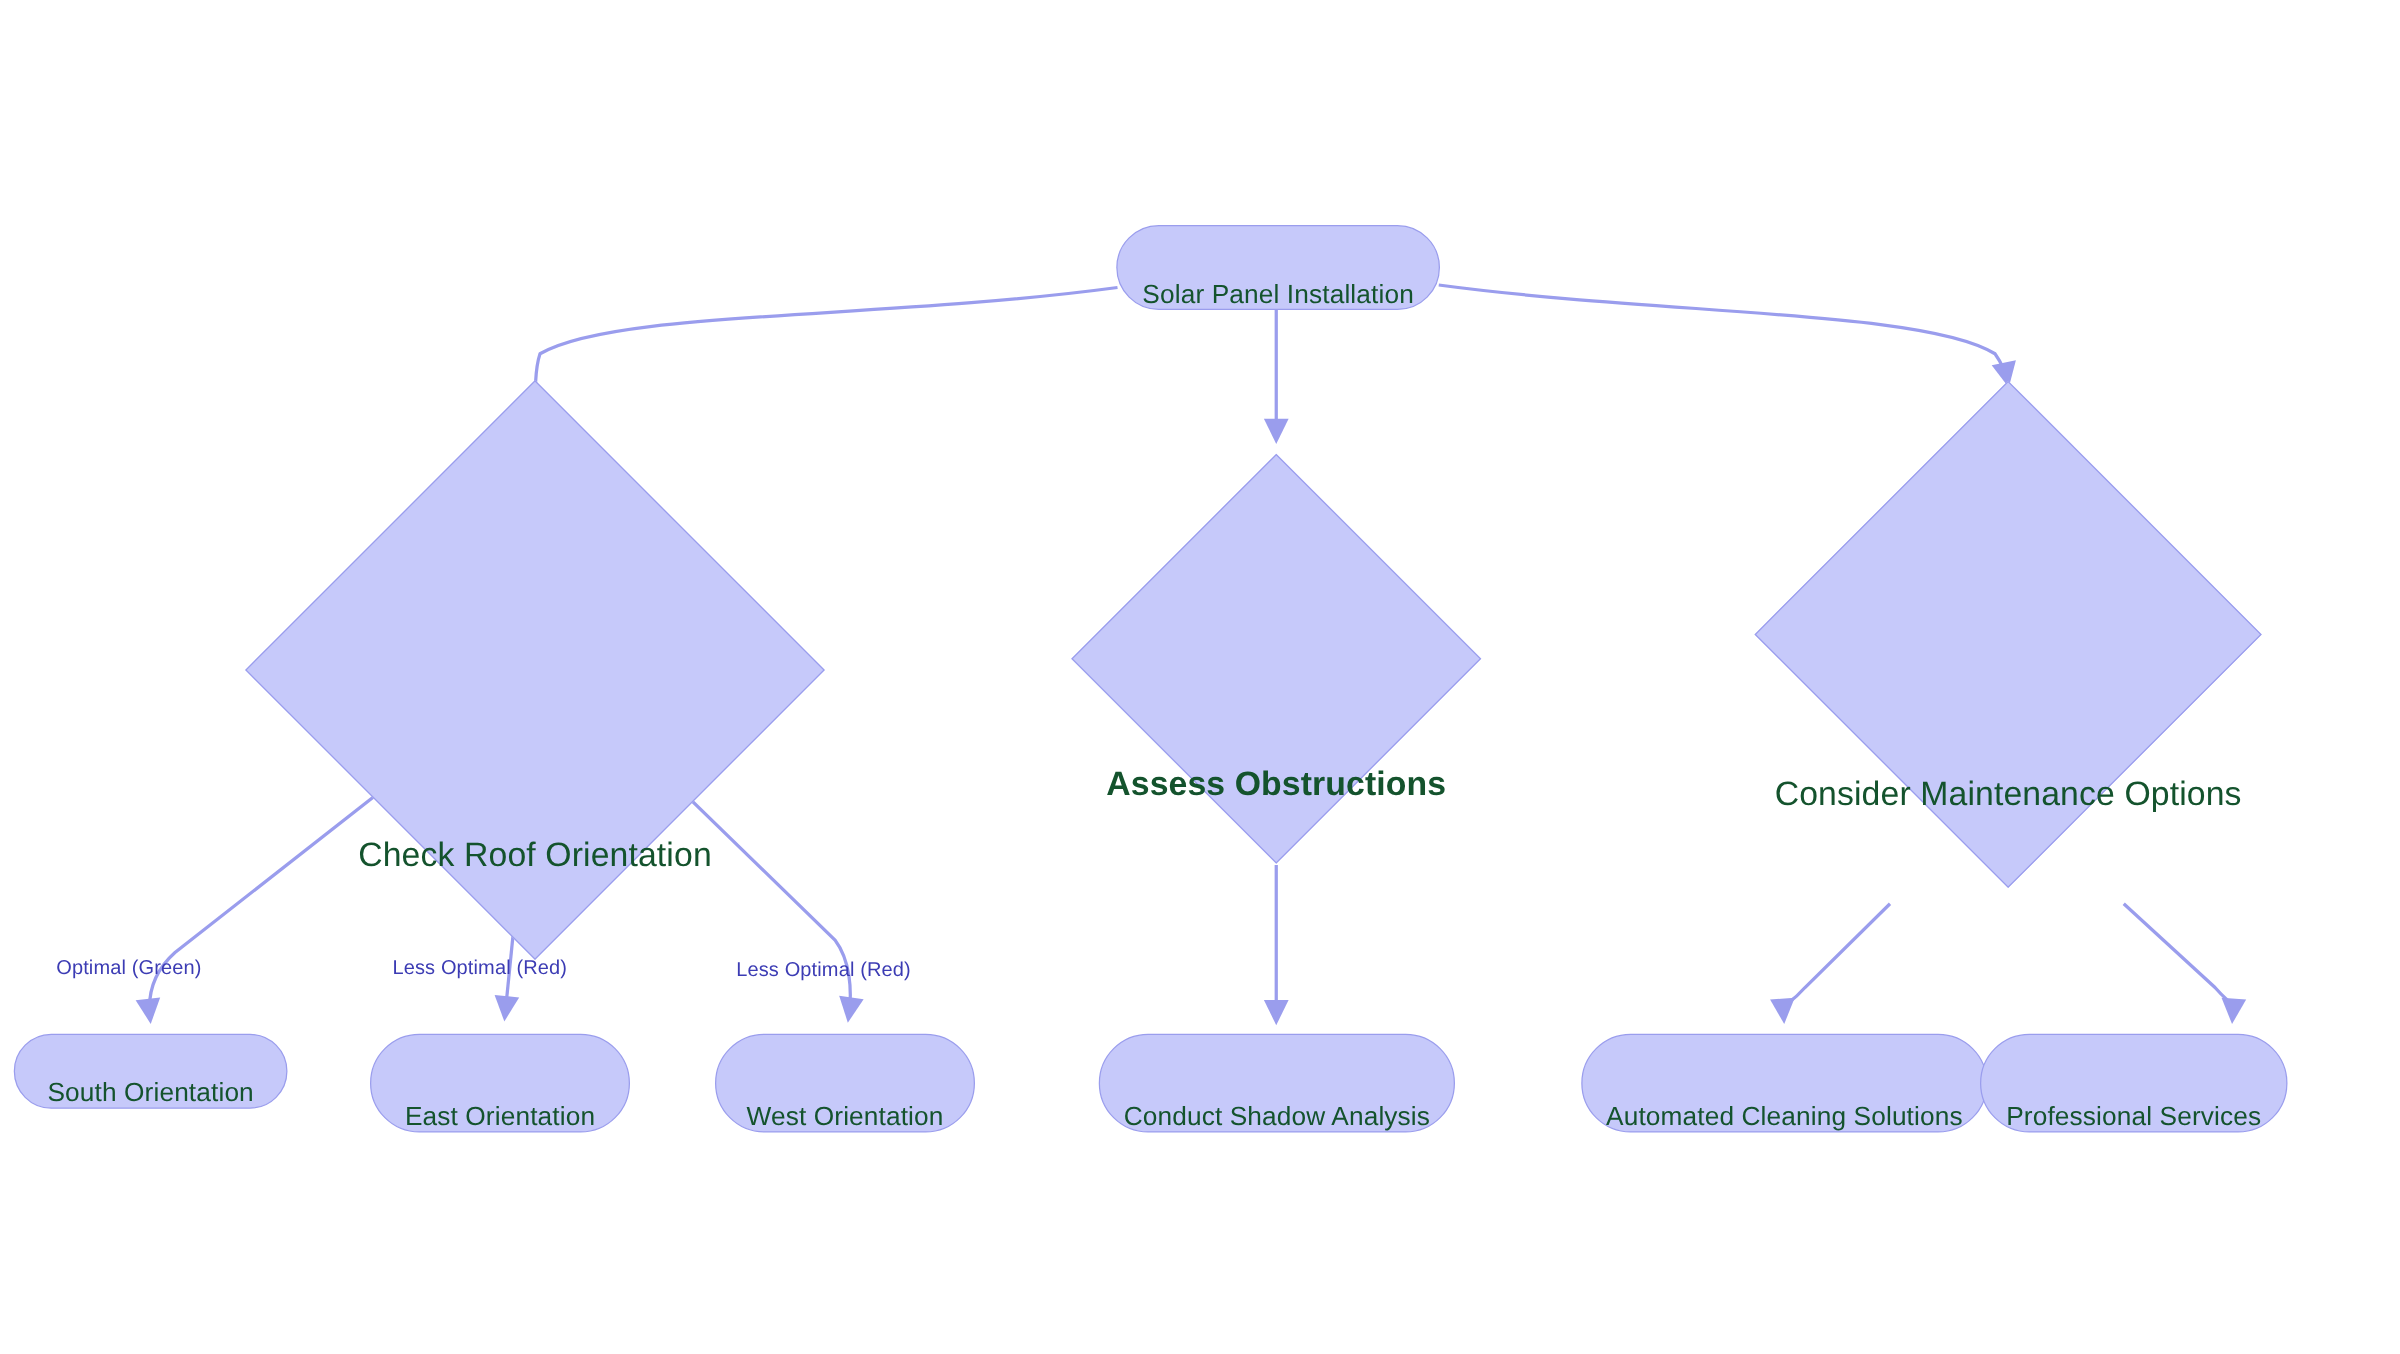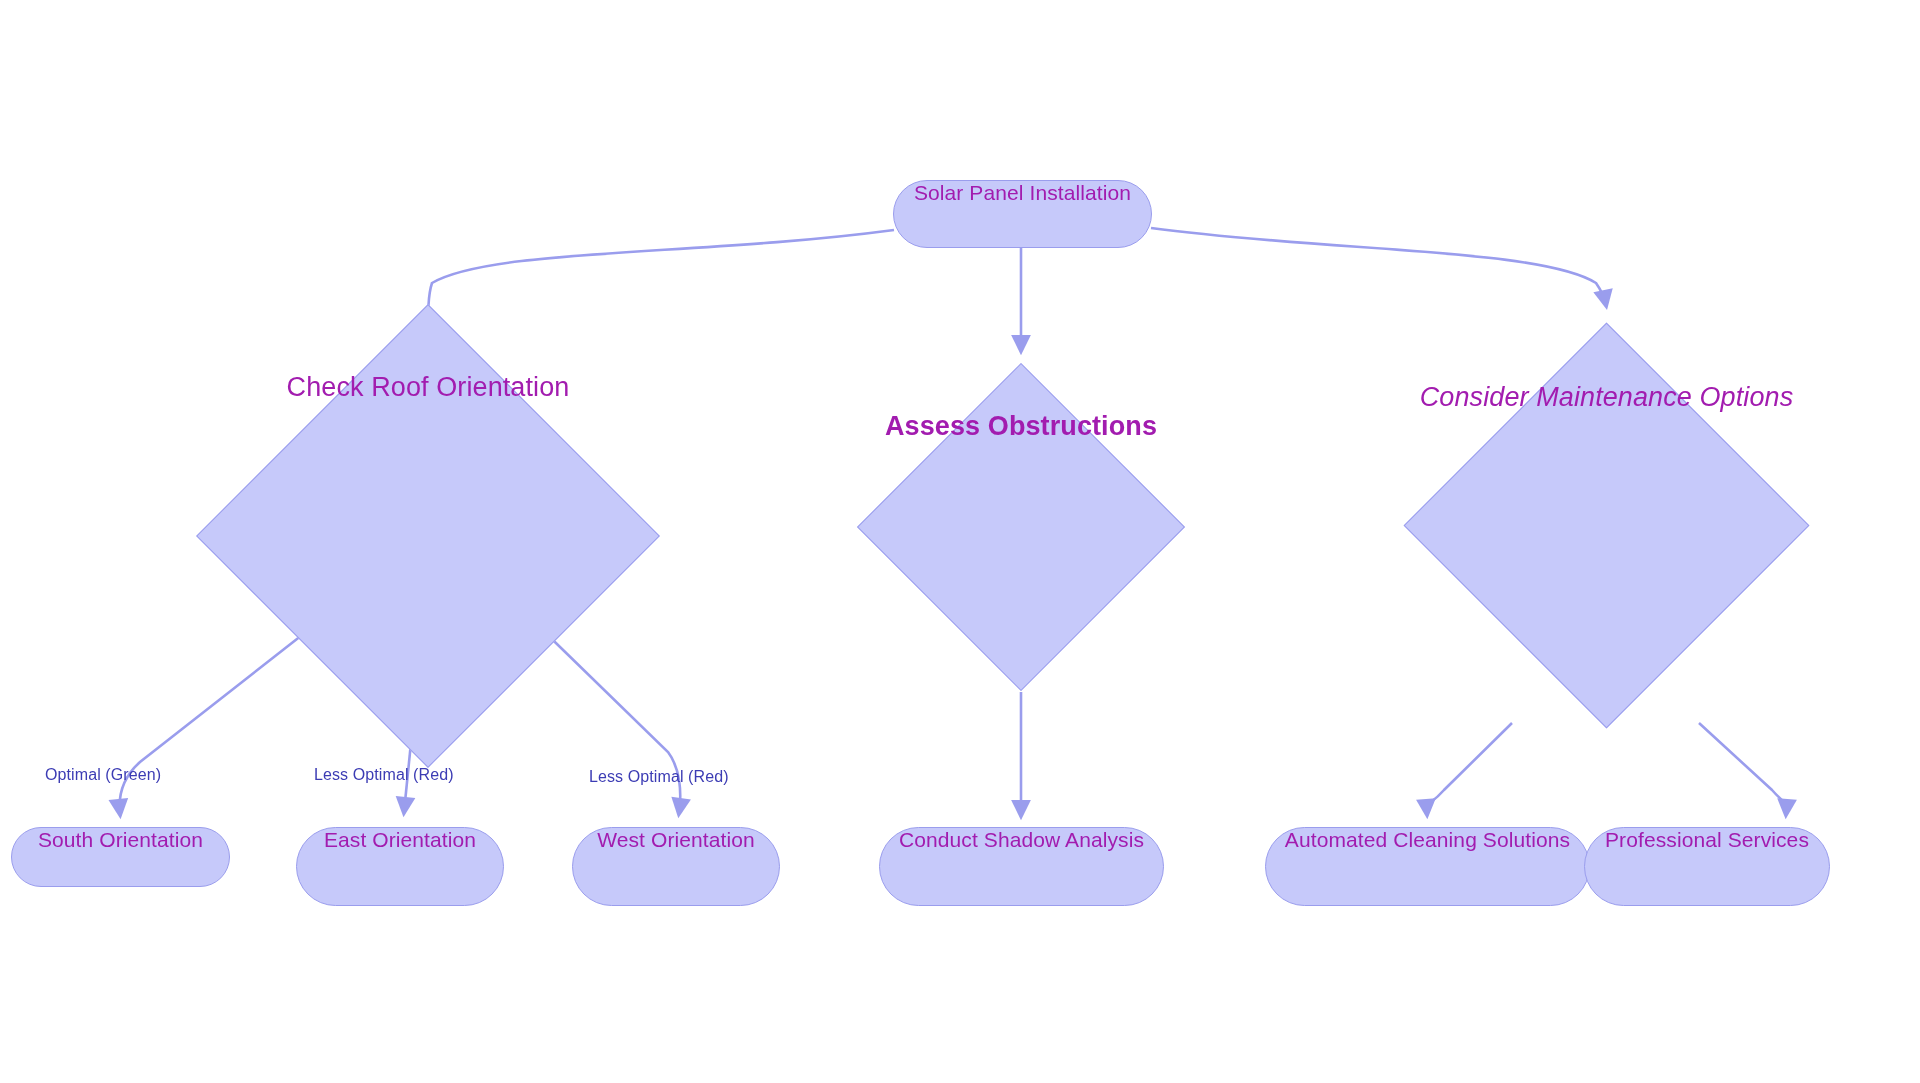--- a/index.html
+++ b/index.html
@@ -22,24 +22,24 @@
     position: absolute;
     left: 0;
     top: 0;
     width: 1920px;
     height: 1083px;
   }
   .node {
     position: absolute;
     box-sizing: border-box;
     display: flex;
-    align-items: flex-start;
+    align-items: flex-end;
     justify-content: center;
     text-align: center;
-    color: #a21caf;
+    color: #14532d;
     z-index: 2;
   }
   .node-stadium {
     background: #c6c9fa;
     border: 1.6px solid #9a9ded;
     border-radius: 999px;
     font-size: 21px;
     letter-spacing: 0.1px;
     line-height: 1.1;
     padding: 0 14px;
@@ -118,21 +118,21 @@
   <div class="node node-diamond" style="left:264px; top:372px; width:328px; height:328px;">
     <span class="diamond-shape"></span>
     <span class="diamond-label">Check Roof Orientation</span>
   </div>
 
   <div class="node node-diamond" style="left:905px; top:411px; width:232px; height:232px;font-weight:bold;">
     <span class="diamond-shape"></span>
     <span class="diamond-label">Assess Obstructions</span>
   </div>
 
-  <div class="node node-diamond" style="left:1463px; top:382px; width:287px; height:287px;font-style:italic;">
+  <div class="node node-diamond" style="left:1463px; top:364px; width:287px; height:287px;">
     <span class="diamond-shape"></span>
     <span class="diamond-label">Consider Maintenance Options</span>
   </div>
 
   <div class="edge-label" style="left:45px; top:766px;">Optimal (Green)</div>
   <div class="edge-label" style="left:314px; top:766px;">Less Optimal (Red)</div>
   <div class="edge-label" style="left:589px; top:768px;">Less Optimal (Red)</div>
 
   <div class="node node-stadium" style="left:11px; top:827px; width:219px; height:60px;">
     <span>South Orientation</span>

